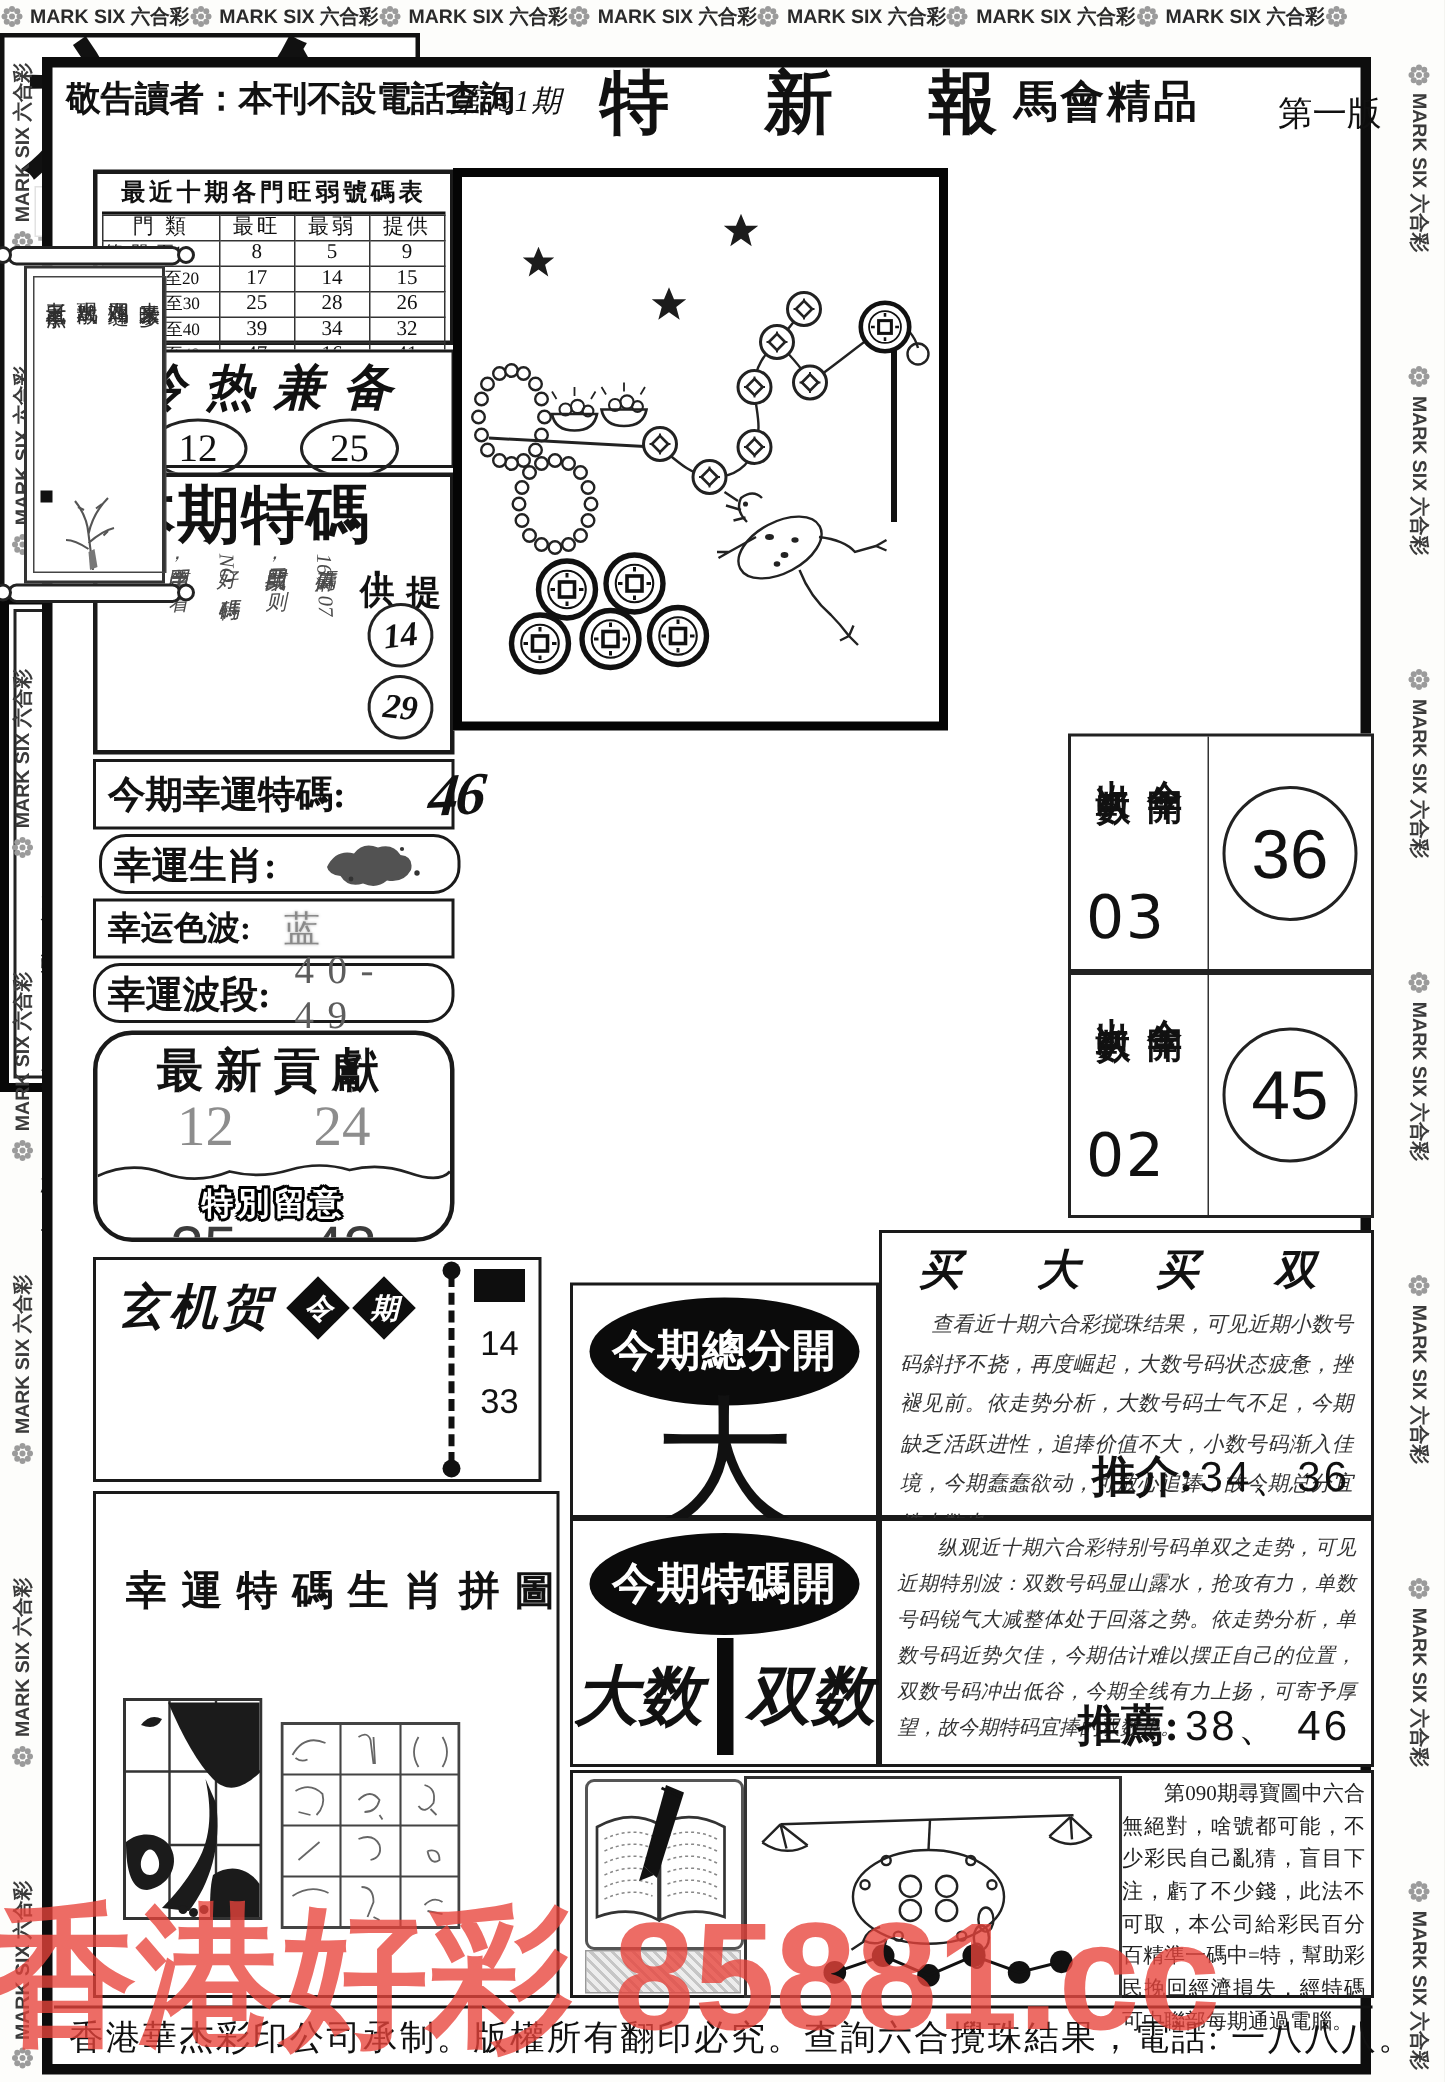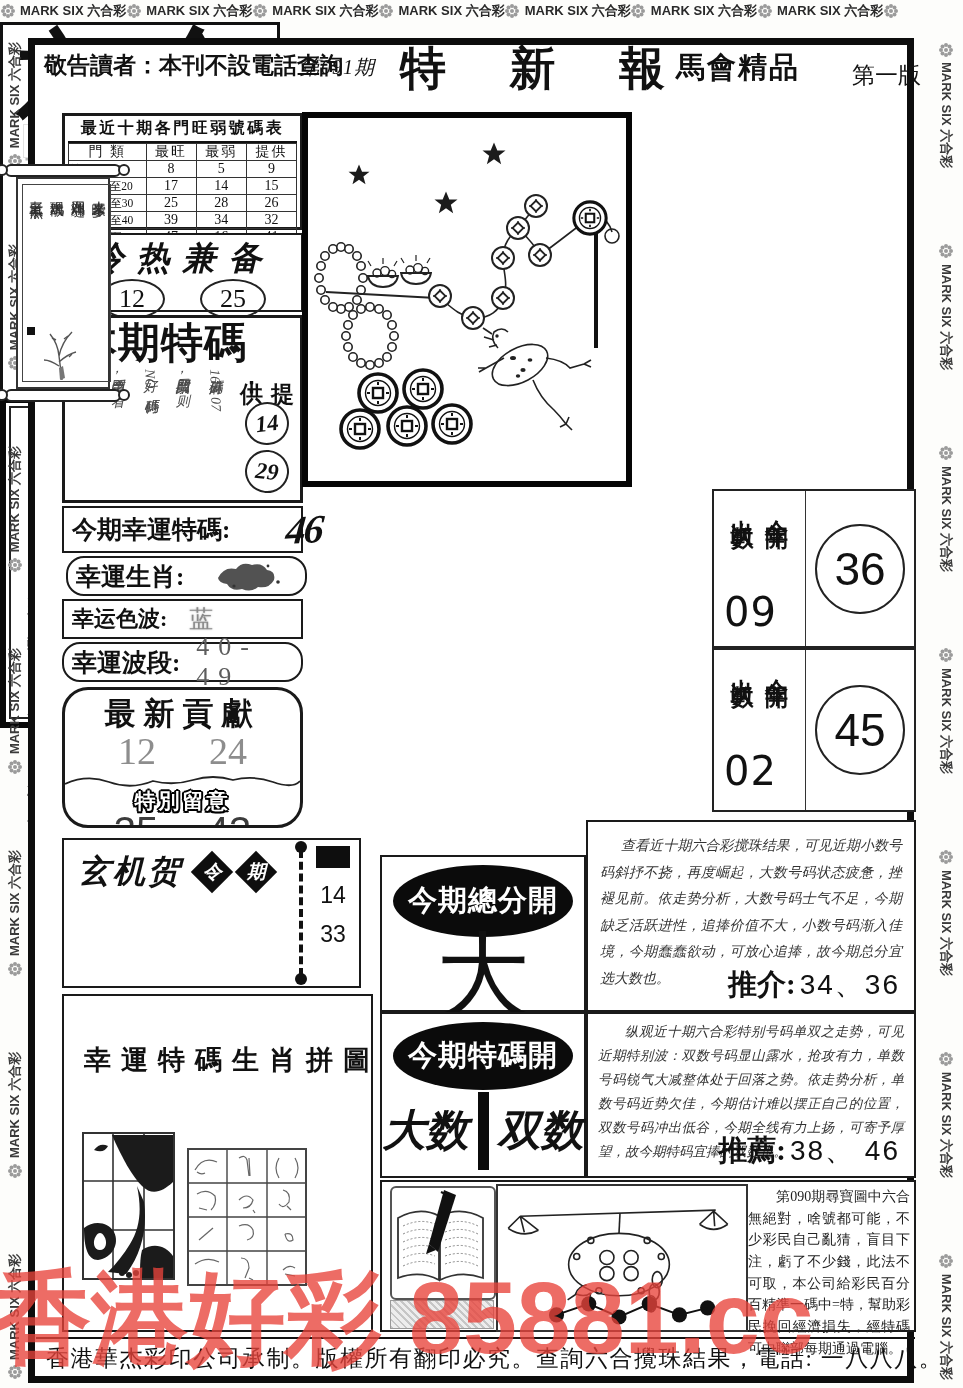--- a/index.html
+++ b/index.html
@@ -639,40 +639,41 @@
       <div class="comp-body">爲了向彩民們提供更加准確之六合彩信息，本編輯部將四十九個波逐一的輸入電腦，進行篩選得出上面結果。據電腦分析:02號波蠢蠢欲動； 11號波行運走旺； 25號波來勢强勁；29號波爆開機會較大； 34號波躍躍欲試，開出機會較大； 48號波后勁加强，爆開有望。</div>
     </div>
   </div>
 
   <div id="appear1" class="appear">
     <div class="ap-left">
       <div class="ap-labels">
         <span style="display:block">今年開</span>
         <span style="display:block">出次數</span>
       </div>
-      <div class="ap-code">09</div>
+      <div class="ap-code">03</div>
     </div>
     <div class="ap-right">
         <div class="ap-circ">36</div>
       </div>
   </div>
   <div id="appear2" class="appear">
     <div class="ap-left">
       <div class="ap-labels">
         <span style="display:block">今年開</span>
         <span style="display:block">出次數</span>
       </div>
       <div class="ap-code">02</div>
     </div>
     <div class="ap-right">
         <div class="ap-circ">45</div>
       </div>
   </div>
 
   <div id="bigdouble" class="box">
+    <div class="bd-title">买 大 买 双</div>
     <div class="bd-body">查看近十期六合彩搅珠结果，可见近期小数号码斜抒不挠，再度崛起，大数号码状态疲惫，挫褪见前。依走势分析，大数号码士气不足，今期缺乏活跃进性，追捧价值不大，小数号码渐入佳境，今期蠢蠢欲动，可放心追捧，故今期总分宜选大数也。</div>
     <div class="reco">
       <span class="rl">推介:</span>
       <span class="rn">34、36</span>
     </div>
   </div>
 
   <div id="totalopen" class="box">
     <div class="ellipse-title">今期總分開</div>
     <div class="to-value">大</div>

